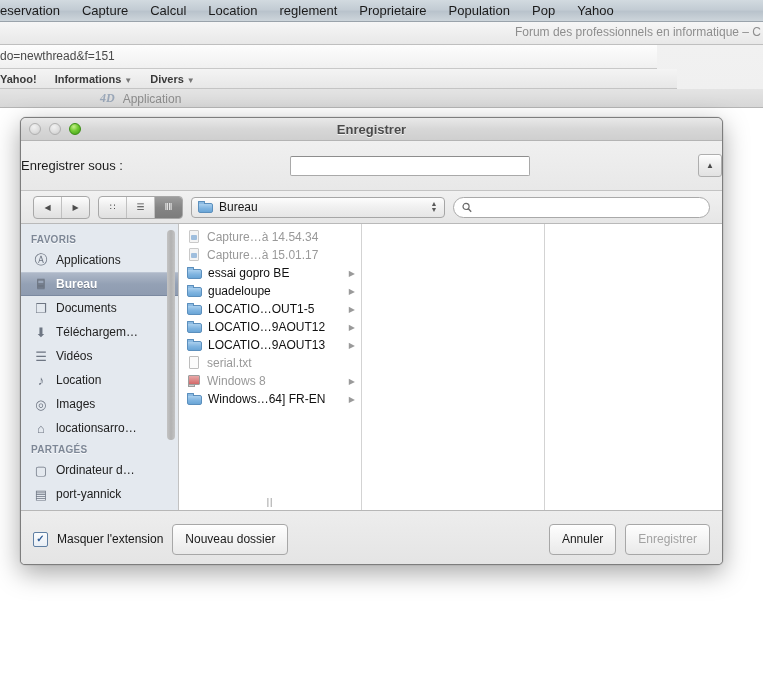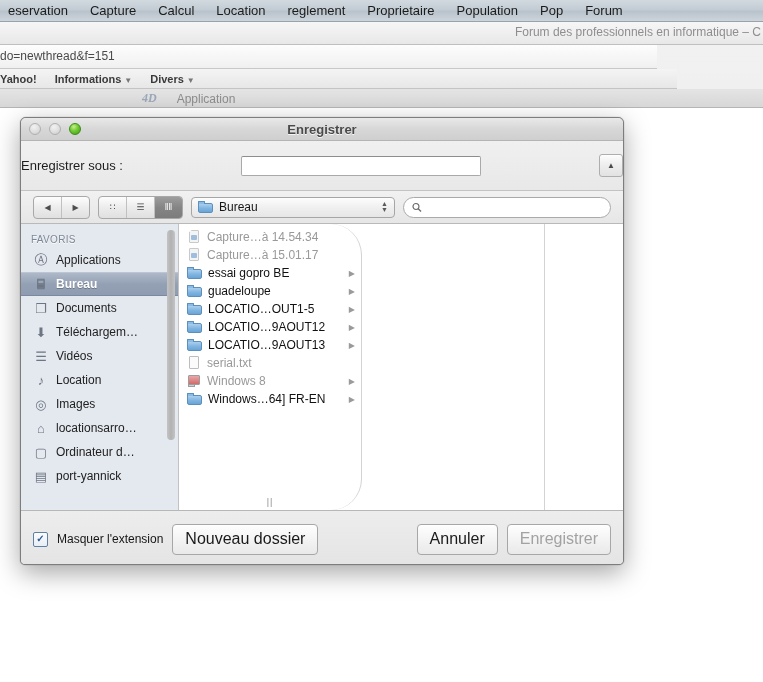--- a/index.html
+++ b/index.html
@@ -37,21 +37,21 @@
     background: linear-gradient(180deg,#d2dae0 0%,#c3ccd4 45%,#b9c3cc 55%,#cdd5db 100%);
     border-bottom: 1px solid #9aa3ab;
     display: flex; align-items: center;
     box-sizing: border-box;
     padding-left: 0px;
   }
   #menubar .menu-item {
     font-size: 13px; color: #1b1b1b; padding: 0 11px; line-height: 21px;
     white-space: nowrap;
   }
-  #menubar .menu-item:first-child { padding-left: 8px; }
+  #menubar .menu-item:first-child { padding-left: 0px; }
 
   
   #browser-titlebar {
     position: absolute; left: 0; top: 22px; width: 763px; height: 23px;
     background: linear-gradient(180deg,#f6f6f6 0%,#e8e8e8 100%);
     border-bottom: 1px solid #bfbfbf;
     box-sizing: border-box;
   }
   #browser-title {
     position: absolute; right: 2px; top: 3px;
@@ -81,35 +81,35 @@
   #browser-bookmarks .bm:first-child { padding-left: 0px; }
   .caret-dn { font-size: 8px; color: #777; margin-left: 3px; }
   #browser-tabbar {
     position: absolute; left: 0; top: 89px; width: 763px; height: 19px;
     background: linear-gradient(180deg,#e4e4e4 0%,#d7d7d7 100%);
     border-bottom: 1px solid #b5b5b5;
     box-sizing: border-box;
   }
   #browser-tab {
     position: absolute; left: 100px; top: 0px; height: 19px;
-    display: flex; align-items: center; gap: 20px;
-    font-size: 12px; color: #8c8c8c; margin-left: 42px;
+    display: flex; align-items: center; gap: 8px;
+    font-size: 12px; color: #8c8c8c;
   }
   #tab-4d-icon {
     font-size: 12px; color: #9aa7b8; font-style: italic; font-weight: bold;
     font-family: "Liberation Serif", serif;
   }
   #browser-content {
     position: absolute; left: 0; top: 108px; width: 763px; height: 574px;
     background: #ffffff;
   }
 
   
   #save-dialog {
-    position: absolute; left: 20px; top: 117px; width: 604px; height: 448px;
+    position: absolute; left: 20px; top: 117px; width: 703px; height: 448px;
     border-radius: 6px 6px 5px 5px;
     background: #ececec;
     box-shadow: 0 8px 26px rgba(0,0,0,0.35), 0 0 1px rgba(0,0,0,0.5);
     border: 1px solid #7d7d7d;
     box-sizing: border-box;
     overflow: hidden;
   }
   #dialog-titlebar {
     position: relative; height: 22px;
     background: linear-gradient(180deg,#e9e9e9 0%,#d7d7d7 50%,#cfcfcf 100%);
@@ -237,21 +237,21 @@
   #sidebar {
     width: 158px; flex: none;
     background: #e4e9ef;
     border-right: 1px solid #c2c2c2;
     padding-top: 6px;
     box-sizing: border-box;
     position: relative;
     overflow: hidden;
   }
   .side-header {
-    font-size: 10px; font-weight: normal; color: #7d8796;
+    font-size: 10px; font-weight: bold; color: #7d8796;
     letter-spacing: 0.3px;
     padding: 4px 0 3px 10px;
     text-shadow: 0 1px 0 rgba(255,255,255,0.8);
   }
   .side-item {
     height: 24px; display: flex; align-items: center; gap: 7px;
     padding-left: 12px; box-sizing: border-box;
     font-size: 12px; color: #222;
   }
   .side-item.selected {
@@ -270,21 +270,21 @@
     position: absolute; right: 3px; top: 6px;
     width: 8px; height: 210px;
     border-radius: 4px;
     background: linear-gradient(90deg,#c3c3c3 0%,#b2b2b2 50%,#c3c3c3 100%);
   }
 
   .col {
     flex: none; background: #fff; border-right: 1px solid #d3d3d3;
     position: relative; overflow: hidden;
   }
-  #col-1 { width: 182px; padding-top: 4px; border-radius: 31px; }
+  #col-1 { width: 182px; padding-top: 4px; }
   #col-2 { width: 182px; }
   #col-3 { flex: 1; border-right: none; }
   .file-row {
     height: 18px; display: flex; align-items: center; gap: 6px;
     padding: 0 6px 0 8px; box-sizing: border-box;
     font-size: 12px; color: #111;
   }
   .file-row.dim { color: #999; }
   .file-icon { width: 14px; height: 14px; flex: none; position: relative; }
   .file-name { flex: 1; white-space: nowrap; overflow: hidden; }
@@ -333,21 +333,21 @@
     background: linear-gradient(180deg,#fbfcfd 0%,#e8eef5 100%);
     display: flex; align-items: center; justify-content: center;
     font-size: 10px; color: #2c5a96; font-weight: bold;
     line-height: 1;
   }
   #hide-ext-label { font-size: 12px; color: #161616; }
   .btn {
     height: 21px; padding: 4px 12px;
     border: 1px solid #a7a7a7; border-radius: 4px;
     background: linear-gradient(180deg,#fefefe 0%,#f4f4f4 48%,#e9e9e9 100%);
-    font-size: 16px; color: #1a1a1a;
+    font-size: 12px; color: #1a1a1a;
     display: flex; align-items: center; justify-content: center;
     box-shadow: 0 1px 0 rgba(255,255,255,0.8) inset;
     white-space: nowrap;
   }
   .btn.disabled { color: #a2a2a2; }
   #spacer { flex: 1; }
 </style>
 </head>
 <body>
 
@@ -357,21 +357,21 @@
 
 <div id="menubar">
   <div class="menu-item">eservation</div>
   <div class="menu-item">Capture</div>
   <div class="menu-item">Calcul</div>
   <div class="menu-item">Location</div>
   <div class="menu-item">reglement</div>
   <div class="menu-item">Proprietaire</div>
   <div class="menu-item">Population</div>
   <div class="menu-item">Pop</div>
-  <div class="menu-item">Forum</div>
+  <div class="menu-item">Yahoo</div>
 </div>
 
 <div id="browser-titlebar">
   <div id="browser-title">Forum des professionnels en informatique – C</div>
 </div>
 
 <div id="browser-urlbar">
   <div id="url-text">do=newthread&amp;f=151</div>
 </div>
 
@@ -486,20 +486,21 @@
       </div>
       <div class="side-item">
         <span class="side-icon">◎</span>
         <span>Images</span>
       </div>
       <div class="side-item">
         <span class="side-icon">⌂</span>
         <span>locationsarro…</span>
       </div>
 
+      <div class="side-header">PARTAGÉS</div>
       <div class="side-item">
         <span class="side-icon">▢</span>
         <span>Ordinateur d…</span>
       </div>
       <div class="side-item">
         <span class="side-icon">▤</span>
         <span>port-yannick</span>
       </div>
 
       <div id="sidebar-scrollbar"></div>

